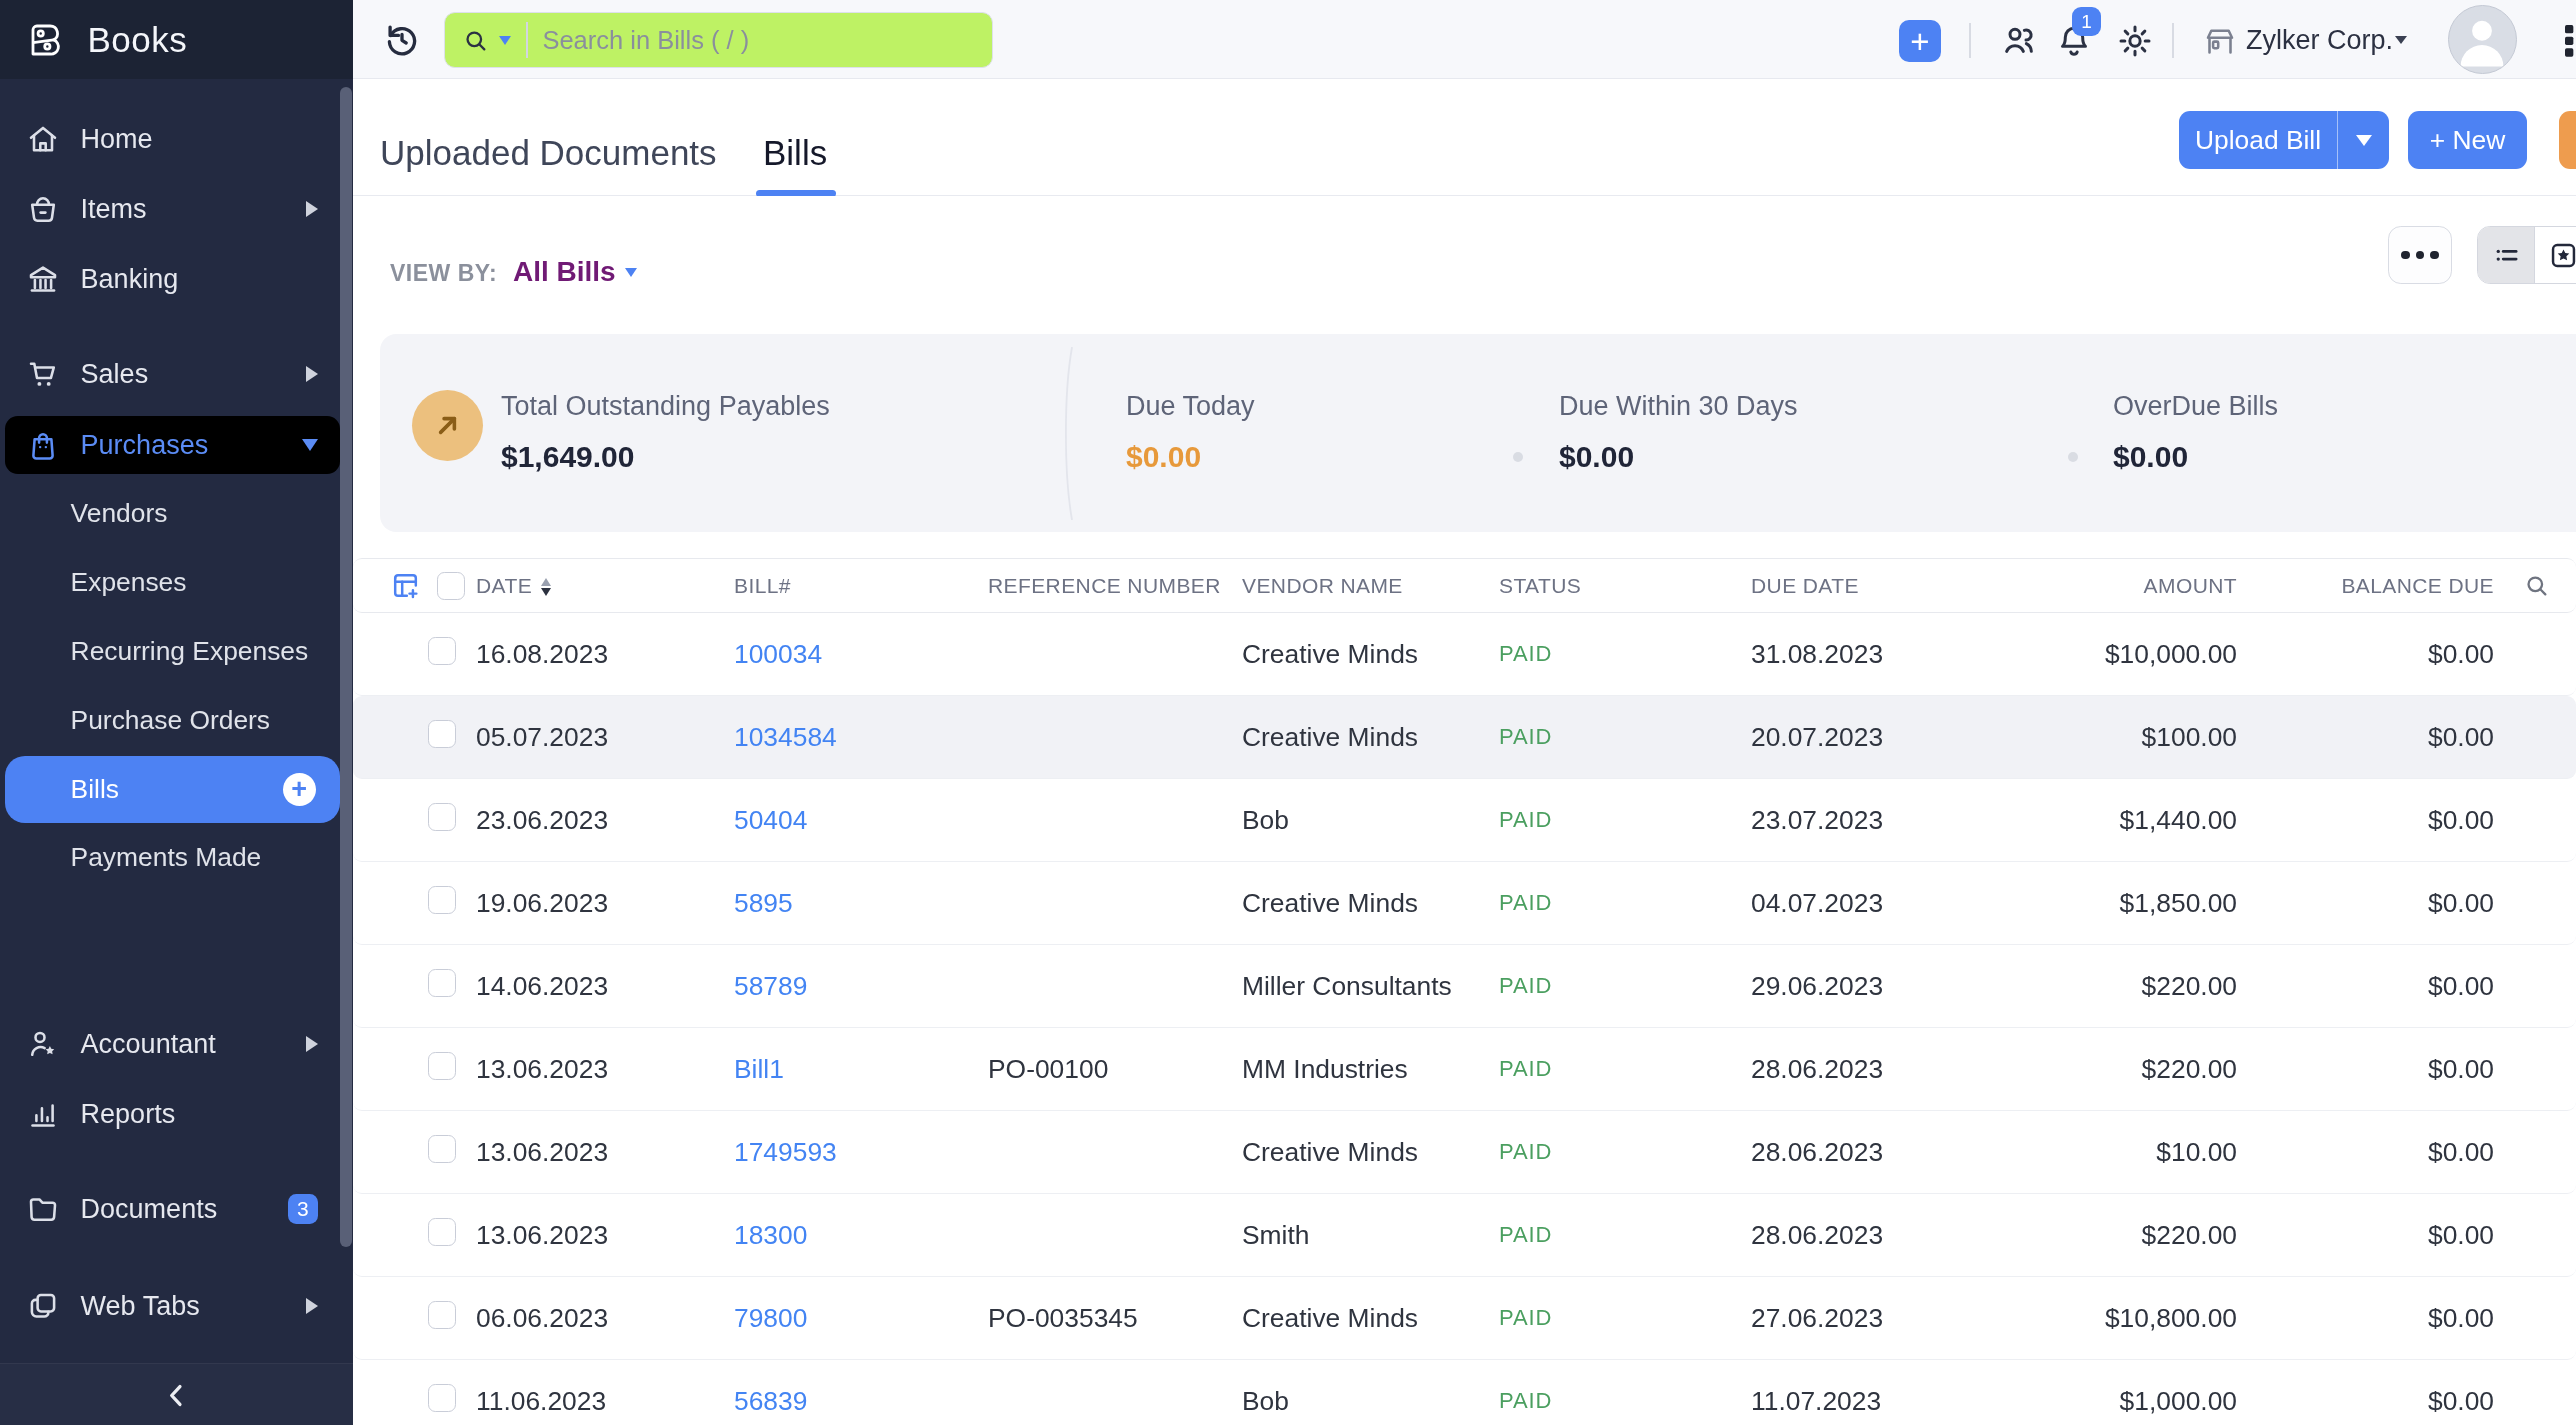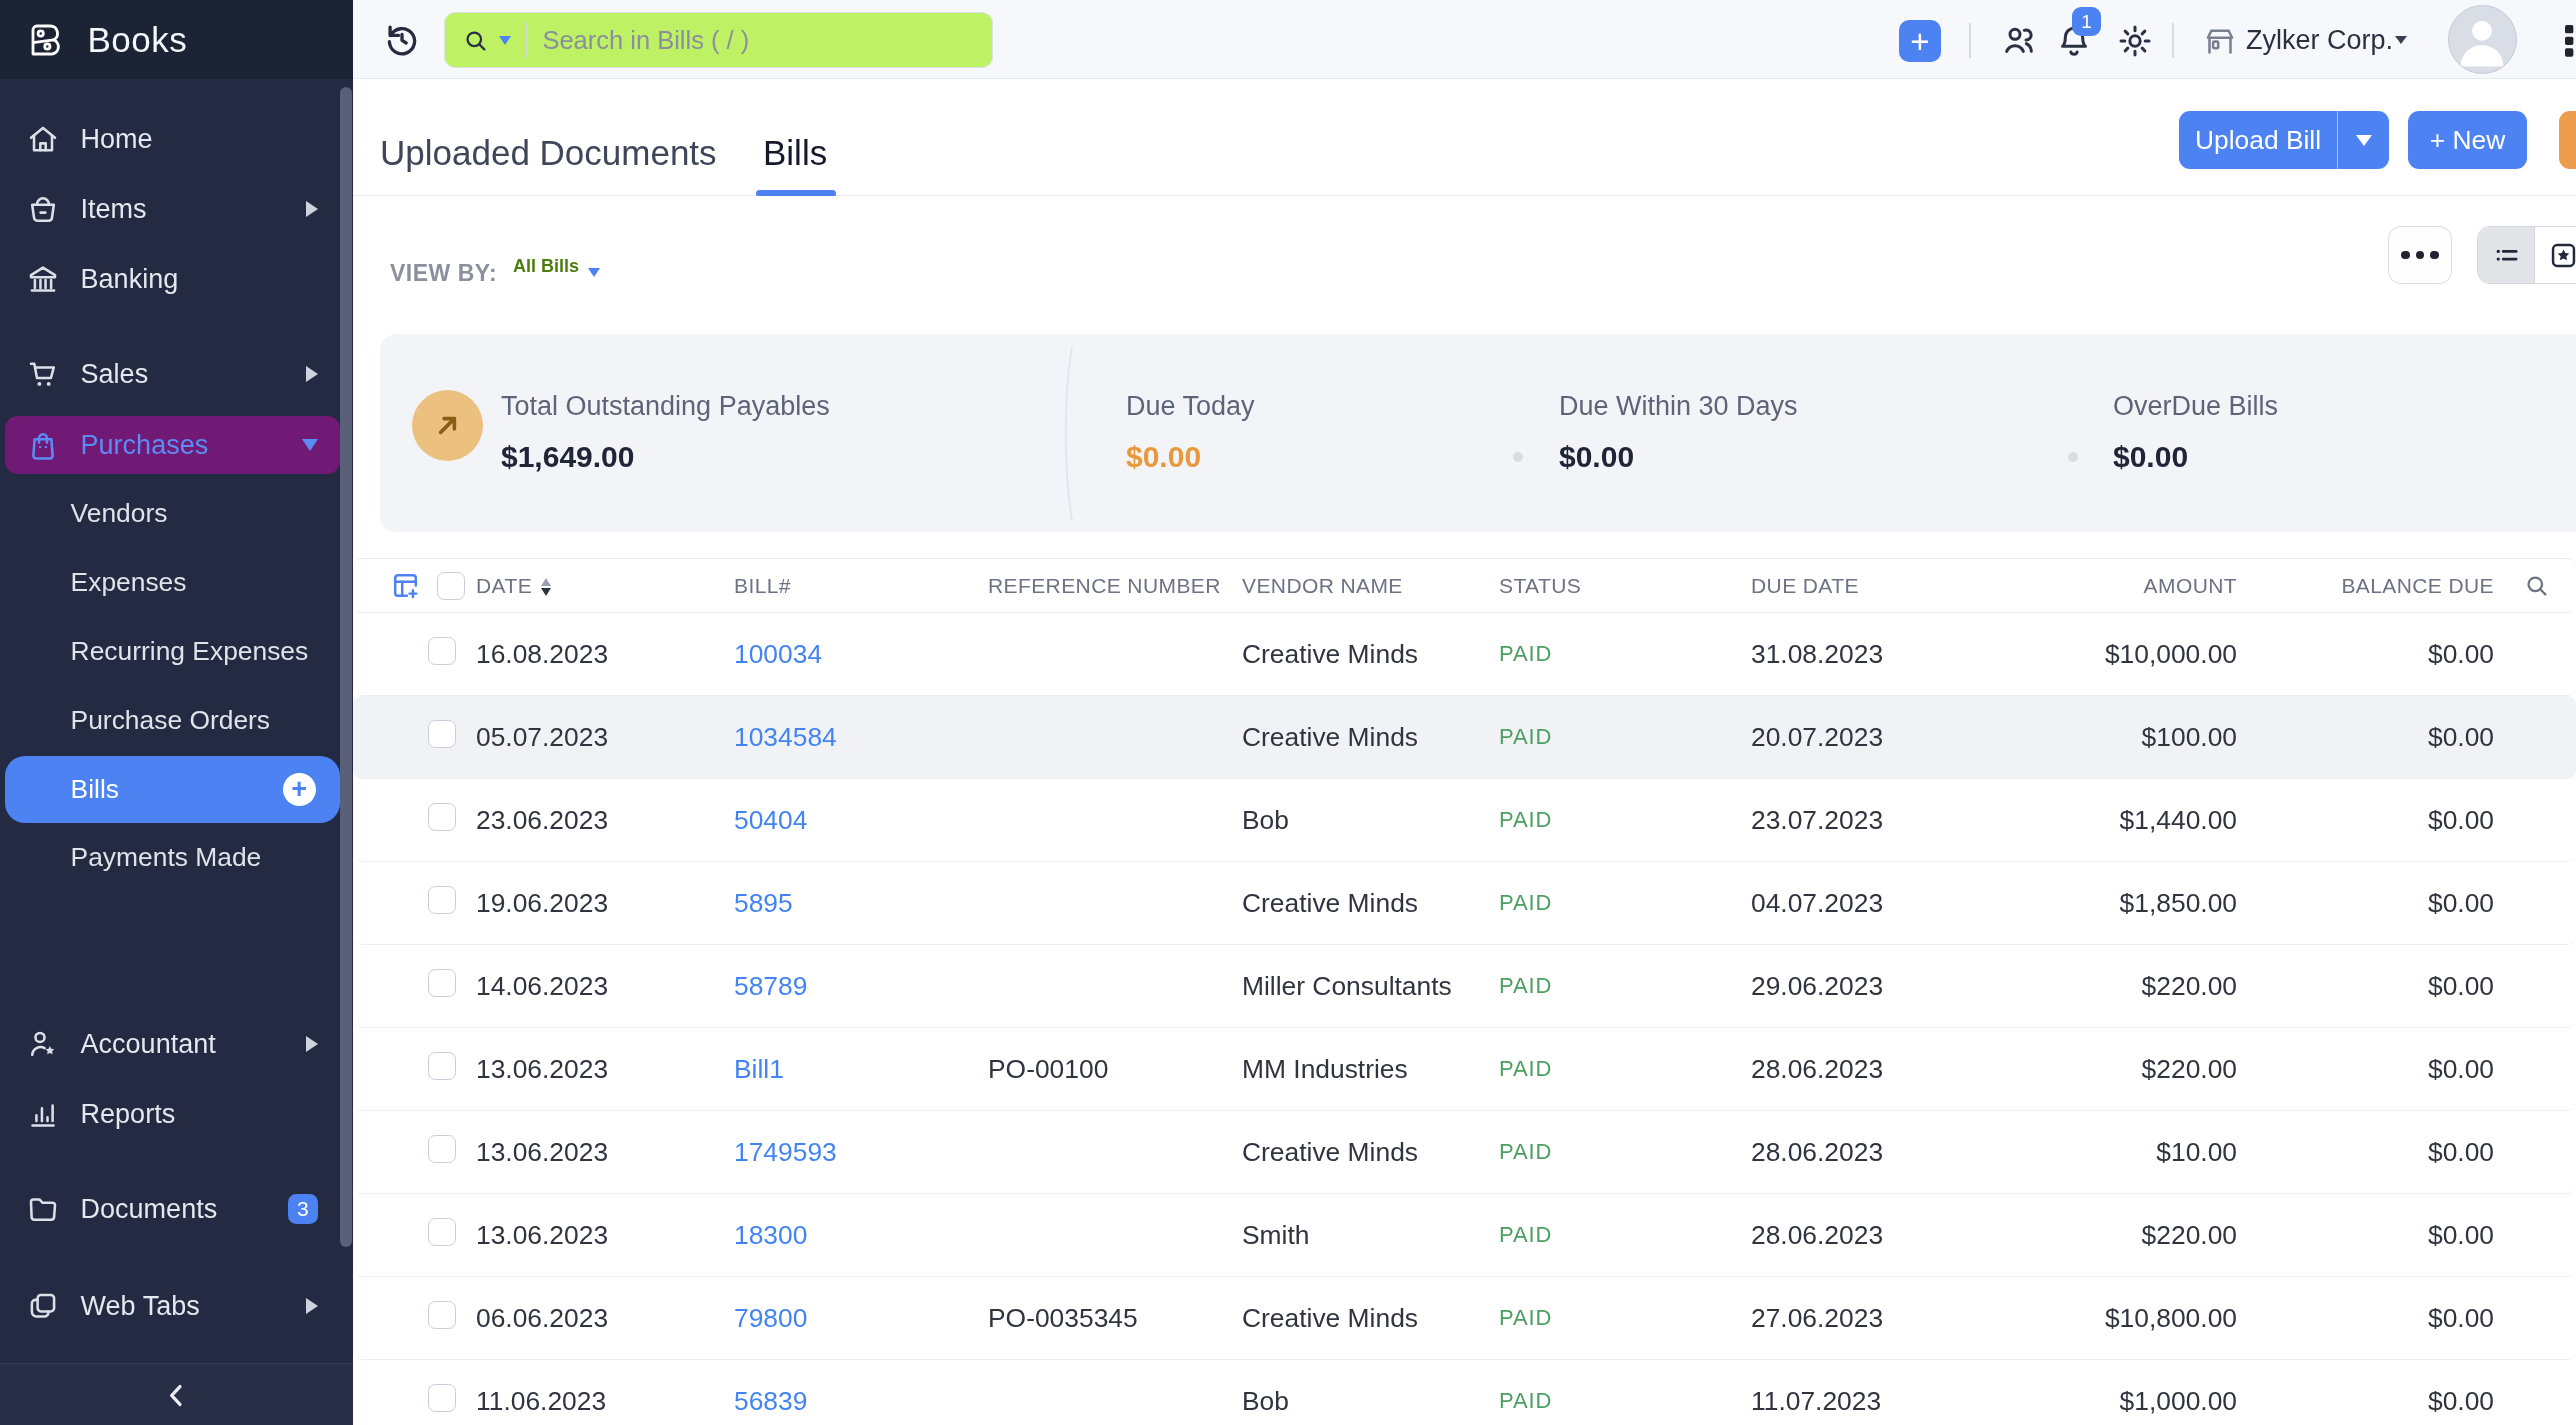--- a/index.html
+++ b/index.html
@@ -14,21 +14,21 @@
     display:flex; align-items:center; padding-left:25.5px; gap:20px; }
   #logo-band .logo-text { color:#f4f6fa; font-size:35px; letter-spacing:0.5px; }
   .sb-item { position:absolute; left:4.6px; width:335px; height:58px; border-radius:12.8px;
     display:flex; align-items:center; padding:0 22px 0 20px; color:#e6e8ef; font-size:27px; cursor:pointer; }
   .sb-item .sb-ic { width:36px; height:36px; color:#dcdfe8; flex:0 0 auto; }
   .sb-item .sb-label { margin-left:20px; white-space:nowrap; }
   .sb-arrow { margin-left:auto; width:0; height:0; border-left:12px solid #cfd3dd;
     border-top:8.2px solid transparent; border-bottom:8.2px solid transparent; }
   .sb-caret-down { margin-left:auto; width:0; height:0; border-top:12px solid #5b8cf5;
     border-left:8.2px solid transparent; border-right:8.2px solid transparent; }
-  .sb-item.active-parent { background:#701a75; color:#5b8cf5; }
+  .sb-item.active-parent { background:#000000; color:#5b8cf5; }
   .sb-item.active-parent .sb-ic { color:#5b8cf5; }
   .sb-sub { position:absolute; left:4.6px; width:335px; height:55px; display:flex; align-items:center;
     padding-left:66px; color:#e0e3ea; font-size:26.4px; border-radius:12.8px; cursor:pointer; white-space:nowrap; }
   .sb-sub.selected { background:#4d82f3; color:#fff; height:67px; border-radius:20px; }
   .plus-circle { margin-left:auto; margin-right:24px; width:33px; height:33px; border-radius:50%;
     background:#fff; color:#4d82f3; font-size:27px; font-weight:bold; display:flex;
     align-items:center; justify-content:center; line-height:1; }
   .sb-badge { margin-left:auto; background:#4d82f3; color:#fff; font-size:21px; border-radius:8.2px;
     padding:2.7px 9px; }
   #sb-bottom { position:absolute; left:0; bottom:0; width:353px; height:63px; background:#272e45;
@@ -82,22 +82,22 @@
   #upload-caret .w { width:0; height:0; border-top:11px solid #fff; border-left:8.2px solid transparent;
     border-right:8.2px solid transparent; }
   #new-btn { left:2055px; width:119px; border-radius:11px; }
   #orange-btn { position:absolute; left:2206px; top:32px; width:82px; height:58px; background:#ee9c4e;
     border-radius:11px; cursor:pointer; }
 
   
   #toolbar { position:absolute; left:0; top:196px; width:100%; height:138px; background:#fff; }
   #viewby-label { position:absolute; left:37px; top:64px; font-size:23px; color:#8b909c;
     letter-spacing:0.5px; font-weight:bold; }
-  #viewby-value { position:absolute; left:160px; top:60px; font-size:18px; color:#4d7c0f;
-    font-weight:bold; cursor:pointer; display:flex; align-items:flex-end; }
+  #viewby-value { position:absolute; left:160px; top:60px; font-size:28px; color:#701a75;
+    font-weight:bold; cursor:pointer; display:flex; align-items:center; }
   #more-btn { position:absolute; left:2035px; top:30px; width:64px; height:58px; background:#fdfdfe;
     border:1.8px solid #d9dce4; border-radius:12.8px; display:flex; align-items:center; justify-content:center;
     gap:6.4px; cursor:pointer; }
   #more-btn i { width:8.2px; height:8.2px; border-radius:50%; background:#20242f; }
   #segmented { position:absolute; left:2124px; top:30px; width:155px; height:58px; border:1.8px solid #d4d7df;
     border-radius:12.8px; display:flex; overflow:hidden; background:#fff; }
   .seg { width:57px; height:100%; display:flex; align-items:center; justify-content:center; cursor:pointer; color:#23283a; }
   .seg.active { background:#e3e4e8; border-right:1.8px solid #d4d7df; }
 
   

